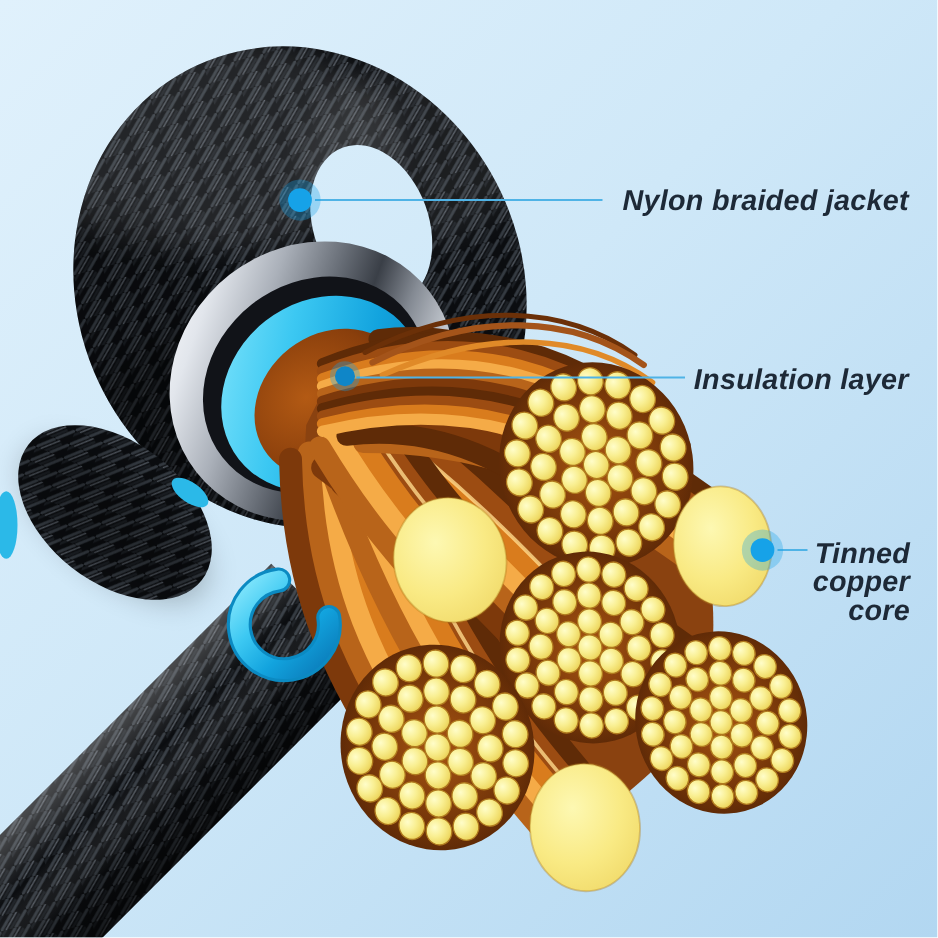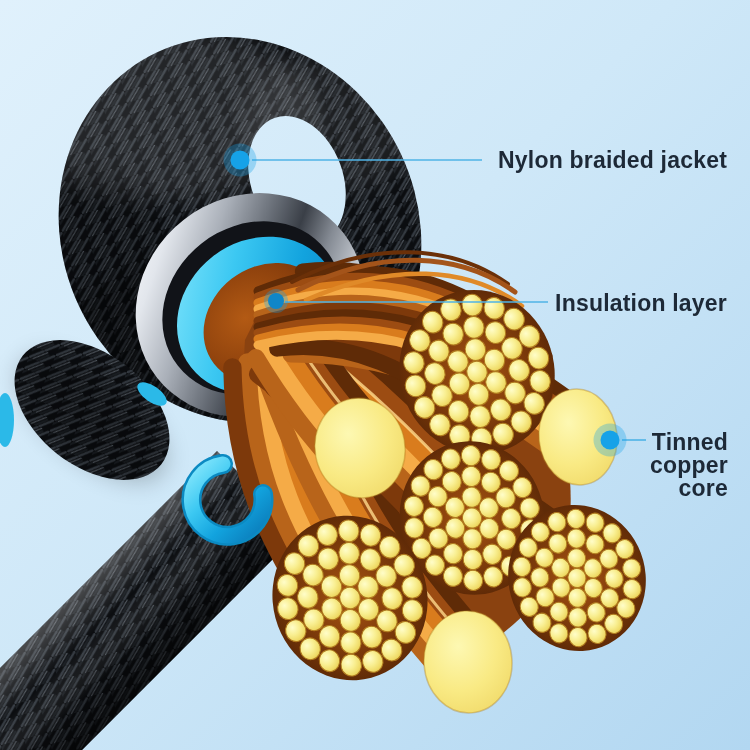--- a/index.html
+++ b/index.html
@@ -1,18 +1,18 @@
 <!DOCTYPE html>
 <html style="--bg-top: #e0f1fc; --bg-bottom: #b2d7f1; --accent: #16a2e8; --accent-dark: #0f86c8; --callout-line: #4fb3e6; --label: #1d2937;"><head>
 <meta charset="utf-8">
 <style>
   html,body{margin:0;padding:0;}
   body{width:750px;height:750px;overflow:hidden;font-family:"Liberation Sans",sans-serif;}
   .stage{position:relative;width:750px;height:750px;
-         background:linear-gradient(135deg,var(--bg-top,#e0f1fc) 0%,#cfe8f8 45%,var(--bg-bottom,#b2d7f1) 100%);}
+         background:linear-gradient(135deg,var(--bg-top,#e0f1fc) 0%,#cfe8f8 45%,var(--bg-bottom,#b2d7f1) 100%);font-style:italic;}
   svg{display:block}
   .callout-line{stroke:var(--callout-line,#4fb3e6);stroke-width:1.6;}
   .callout-halo{fill:var(--accent,#16a2e8);opacity:.32;}
   .callout-dot{fill:var(--accent,#16a2e8);}
   .callout-dot-dark{fill:var(--accent-dark,#0f86c8);}
   text.label{font-family:"Liberation Sans",sans-serif;font-size:23px;font-weight:600;
              letter-spacing:.2px;fill:var(--label,#1d2937);}
 </style>
 </head>
 <body>

